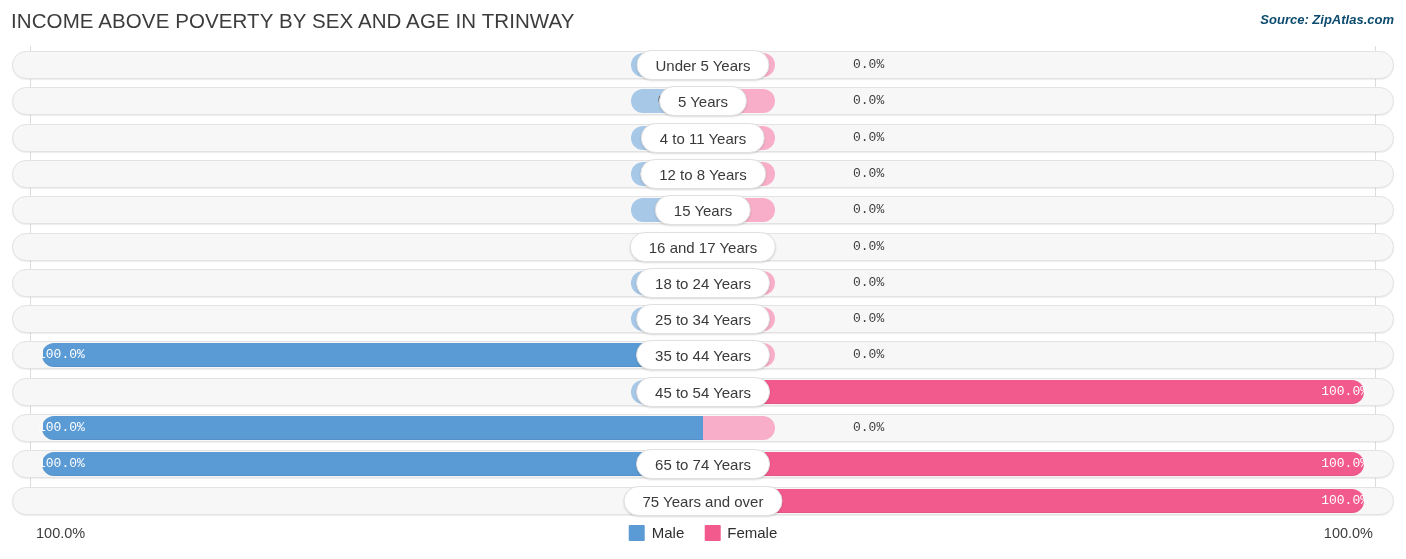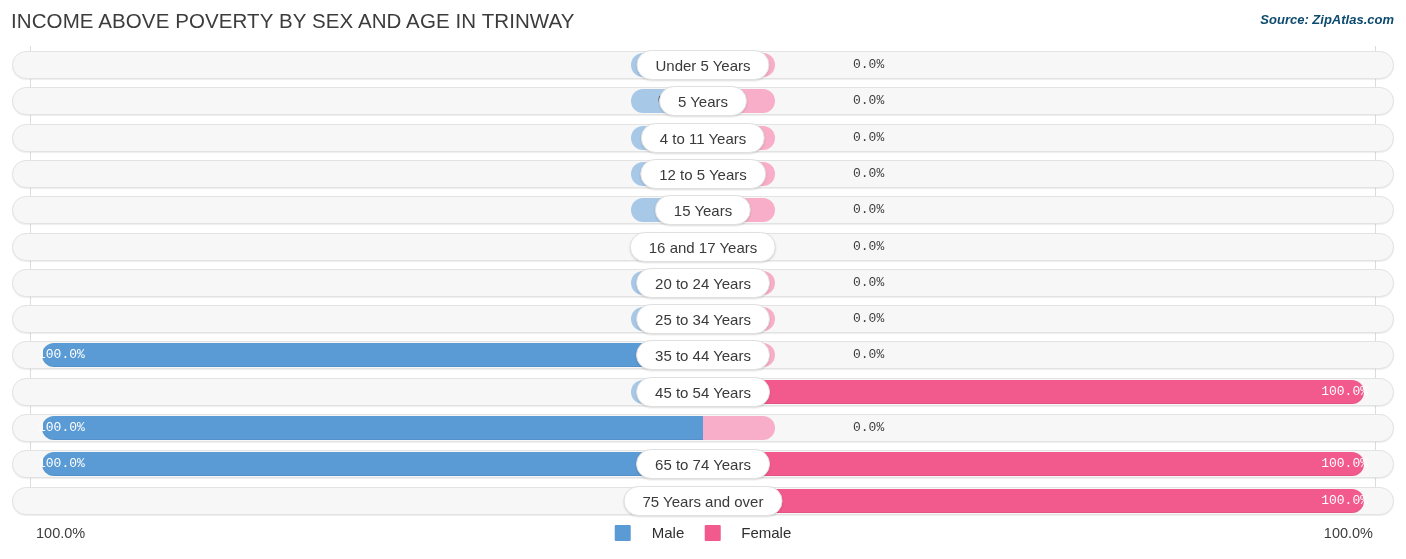--- a/index.html
+++ b/index.html
@@ -164,21 +164,21 @@
     left: 50%;
     transform: translateX(-50%);
     top: 6px;
     display: flex;
     align-items: center;
     gap: 20px;
   }
   .legend-item {
     display: flex;
     align-items: center;
-    gap: 21px;
+    gap: 7px;
   }
   .swatch {
     width: 16px; height: 16px;
     border-radius: 1px;
     display: inline-block;
   }
   .legend-label {
     font-size: 15px;
     color: #2f2f2f;
     white-space: nowrap;
@@ -221,21 +221,21 @@
           <div class="val val-male">0.0%</div>
           <div class="val val-female">0.0%</div>
           <div class="pill">4 to 11 Years</div>
         </div>
         <div class="row" style="top: 113.9px;">
           <div class="track"></div>
           <div class="bar bar-male" style="width: 72px;"></div>
           <div class="bar bar-female" style="width: 72px;"></div>
           <div class="val val-male">0.0%</div>
           <div class="val val-female">0.0%</div>
-          <div class="pill">12 to 5 Years</div>
+          <div class="pill">12 to 8 Years</div>
         </div>
         <div class="row" style="top: 150.2px;">
           <div class="track"></div>
           <div class="bar bar-male" style="width: 72px;"></div>
           <div class="bar bar-female" style="width: 72px;"></div>
           <div class="val val-male">0.0%</div>
           <div class="val val-female">0.0%</div>
           <div class="pill">15 Years</div>
         </div>
         <div class="row" style="top: 186.5px;">
@@ -245,21 +245,21 @@
           <div class="val val-male">0.0%</div>
           <div class="val val-female">0.0%</div>
           <div class="pill">16 and 17 Years</div>
         </div>
         <div class="row" style="top: 222.8px;">
           <div class="track"></div>
           <div class="bar bar-male" style="width: 72px;"></div>
           <div class="bar bar-female" style="width: 72px;"></div>
           <div class="val val-male">0.0%</div>
           <div class="val val-female">0.0%</div>
-          <div class="pill">20 to 24 Years</div>
+          <div class="pill">18 to 24 Years</div>
         </div>
         <div class="row" style="top: 259.1px;">
           <div class="track"></div>
           <div class="bar bar-male" style="width: 72px;"></div>
           <div class="bar bar-female" style="width: 72px;"></div>
           <div class="val val-male">0.0%</div>
           <div class="val val-female">0.0%</div>
           <div class="pill">25 to 34 Years</div>
         </div>
         <div class="row" style="top: 295.4px;">

